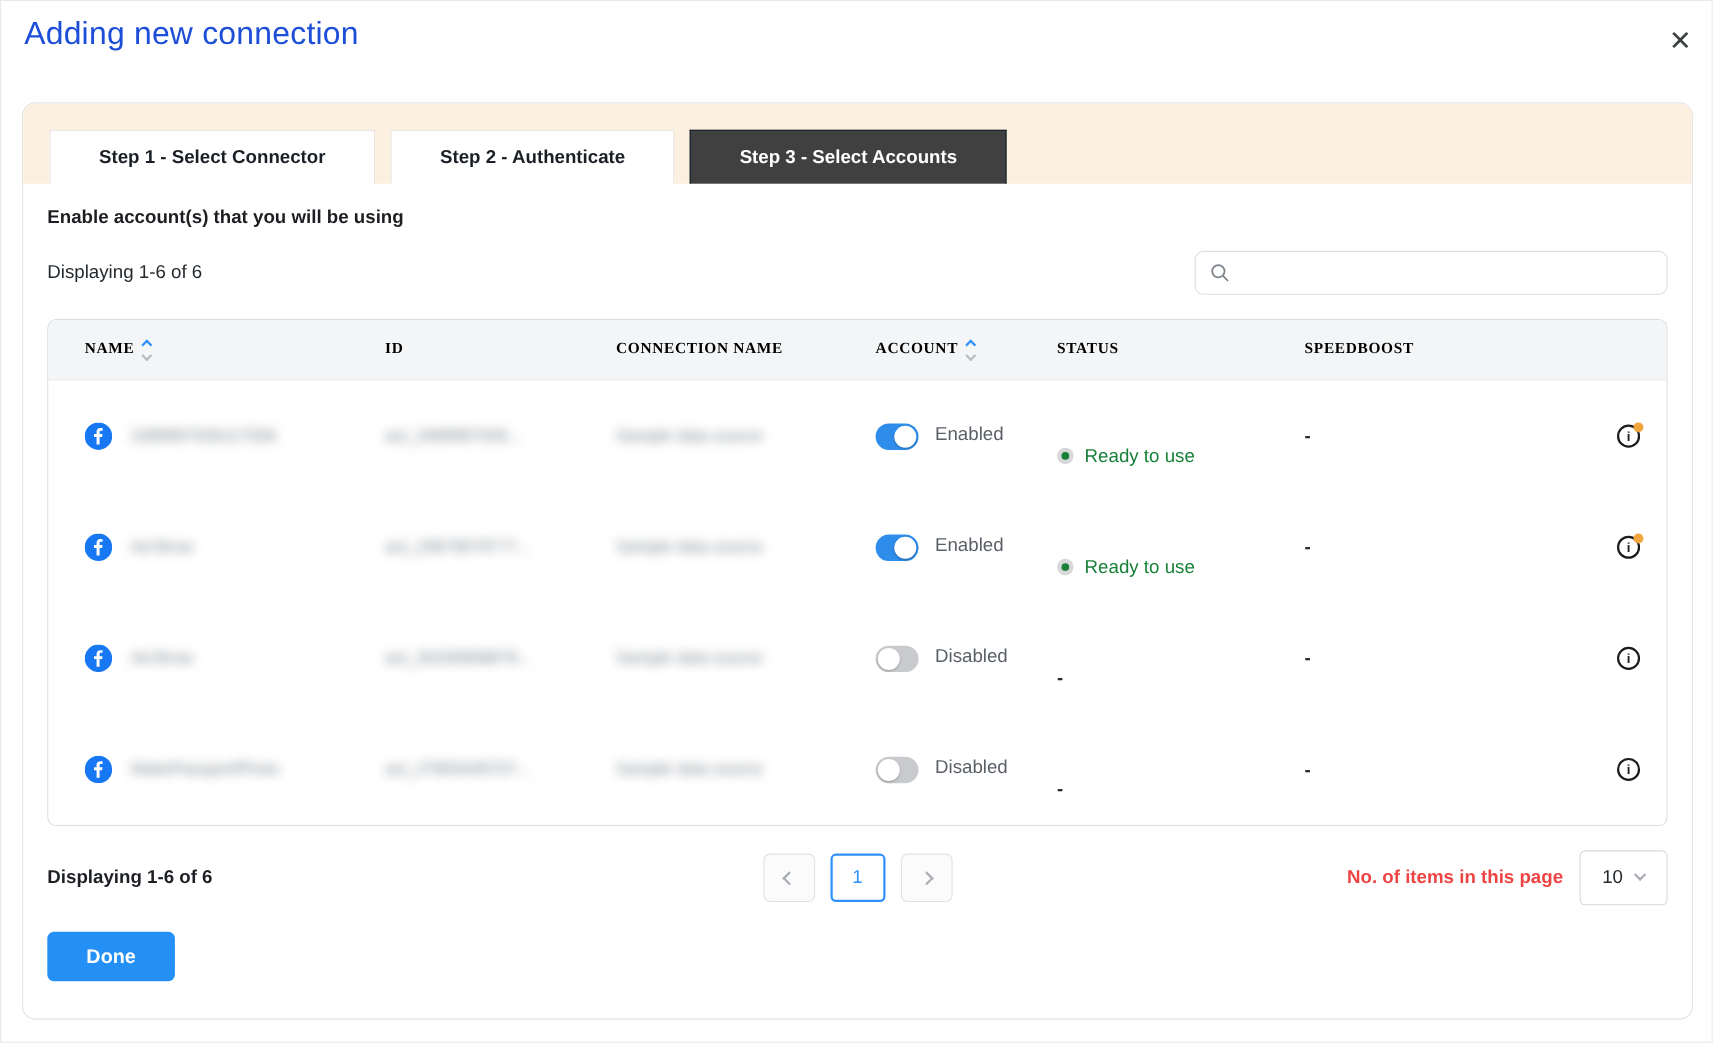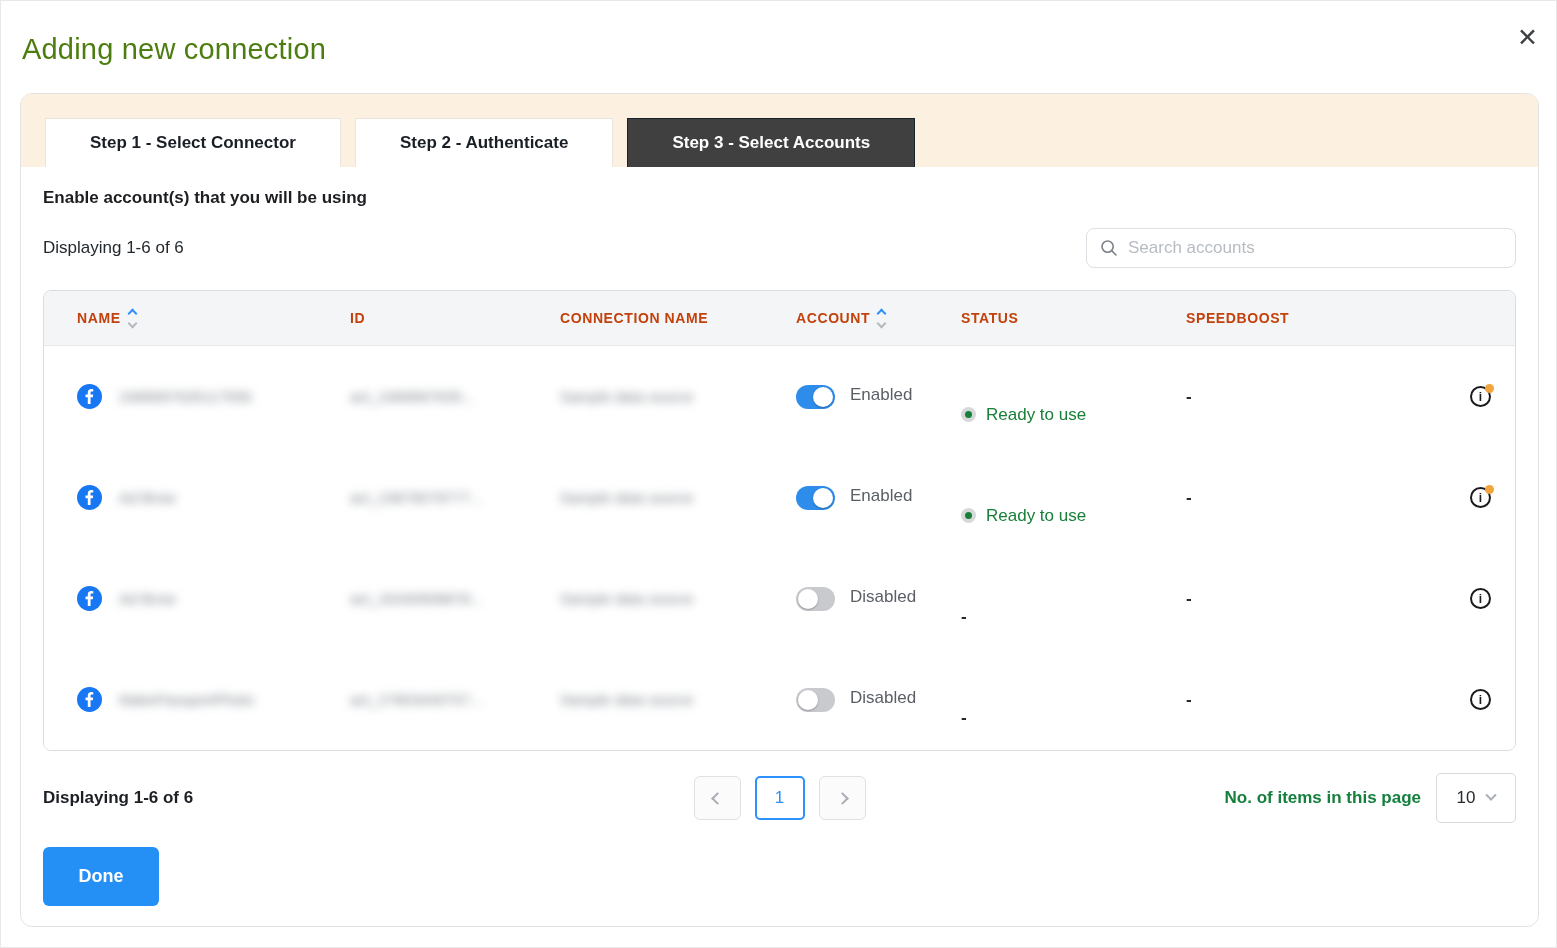--- a/index.html
+++ b/index.html
@@ -5,22 +5,22 @@
   * { margin:0; padding:0; box-sizing:border-box; }
   html,body { width:1557px; height:948px; }
   body {
     font-family:"Liberation Sans", sans-serif;
     background:#ffffff; color:#1c1f24;
     position:relative; border:1px solid #e8e8e8;
     overflow:hidden;
   }
   
   .modal-title {
-    position:absolute; left:21px; top:32px;
-    font-size:29px; font-weight:500; color:#4d7c0f; letter-spacing:.2px;
+    position:absolute; left:21px; top:14px;
+    font-size:29px; font-weight:500; color:#1d4ed8; letter-spacing:.2px;
   }
   .close-btn {
     position:absolute; right:18px; top:24px;
     font-size:25px; color:#3c4043; cursor:pointer; line-height:1;
   }
   
   .panel {
     position:absolute; left:19px; top:92px; width:1519px; height:834px;
     background:#fff; border:1px solid #e3e3e3; border-radius:12px;
     overflow:hidden;
@@ -57,22 +57,22 @@
   }
   .trow {
     display:grid;
     grid-template-columns:273px 210px 236px 165px 225px 250px 1fr;
     align-items:center; padding-left:33px; padding-right:24px;
   }
   .thead {
     height:55px; background:#f4f5f6; border-bottom:1px solid #e7e9ec;
   }
   .th {
-    font-size:14px; font-weight:700; letter-spacing:.6px; color:#c2410c;
-    display:flex; gap:8px;
+    font-size:14px; font-weight:700; letter-spacing:.6px; color:#000000;
+    display:flex; gap:8px;font-family:Liberation Serif, serif;
   }
   .sort { display:inline-flex; flex-direction:column; gap:3px; }
   .sort i { display:block; width:7px; height:7px; border-style:solid; border-width:0; }
   .sort .up   { border-left:2px solid #2e90fa; border-top:2px solid #2e90fa; transform:rotate(45deg); }
   .sort .down { border-right:2px solid #b6bac0; border-bottom:2px solid #b6bac0; transform:rotate(45deg); }
   .tbody-row { height:101px; background:#fff; }
   .name-cell { display:flex; align-items:center; gap:17px; }
   .fb-icon { width:25px; height:25px; flex:0 0 auto; }
   .blurred { filter:blur(5px); color:#787f88; font-size:15px; white-space:nowrap; overflow:hidden; }
   .cell-id, .cell-conn { padding-right:20px; }
@@ -126,30 +126,30 @@
   .chev-left  { border-left:2px solid #a9aeb4; border-bottom:2px solid #a9aeb4; transform:rotate(45deg); }
   .chev-right { border-right:2px solid #a9aeb4; border-bottom:2px solid #a9aeb4; transform:rotate(-45deg); }
   .page-current {
     width:50px; height:44px; border:2px solid #2e90fa; border-radius:5px;
     background:#fff; color:#2e90fa; font-size:17px;
     display:flex; align-items:center; justify-content:center; cursor:pointer;
   }
   .items-group {
     position:absolute; right:0; display:flex; align-items:center; gap:15px;
   }
-  .items-label { font-size:17px; font-weight:700; color:#15803d; }
+  .items-label { font-size:17px; font-weight:700; color:#ef4444; }
   .items-select {
     width:80px; height:50px; border:1px solid #d6d9de; border-radius:5px; background:#fff;
     display:flex; align-items:center; justify-content:center; gap:12px;
     font-size:17px; color:#24292e; cursor:pointer;
   }
   .chev-down { width:8px; height:8px; border-right:2px solid #a9aeb4; border-bottom:2px solid #a9aeb4; transform:rotate(45deg) translate(-2px,-2px); }
   
   .done-btn {
-    margin-top:26px; width:116px; height:59px; border:none; border-radius:6px;
+    margin-top:26px; width:116px; height:45px; border:none; border-radius:6px;
     background:#2490f5; color:#fff; font-size:18px; font-weight:600;
     font-family:"Liberation Sans", sans-serif; cursor:pointer;
   }
 </style>
 </head>
 <body>
 
 <div class="modal-title">Adding new connection</div>
 <div class="close-btn">✕</div>
 
@@ -166,21 +166,20 @@
     <div class="section-heading">Enable account(s) that you will be using</div>
 
     
     <div class="toolbar">
       <div class="displaying-top">Displaying 1-6 of 6</div>
       <div class="search-box">
         <svg width="20" height="20" viewBox="0 0 20 20">
           <circle cx="8.6" cy="8.6" r="5.6" fill="none" stroke="#7d838b" stroke-width="1.6"></circle>
           <line x1="12.9" y1="12.9" x2="17" y2="17" stroke="#7d838b" stroke-width="1.6" stroke-linecap="round"></line>
         </svg>
-        <input type="text" placeholder="Search accounts" style="">
       </div>
     </div>
 
     
     <div class="table">
       <div class="trow thead">
         <div class="th">
           <span>NAME</span>
           <span class="sort">
               <i class="up"></i>

